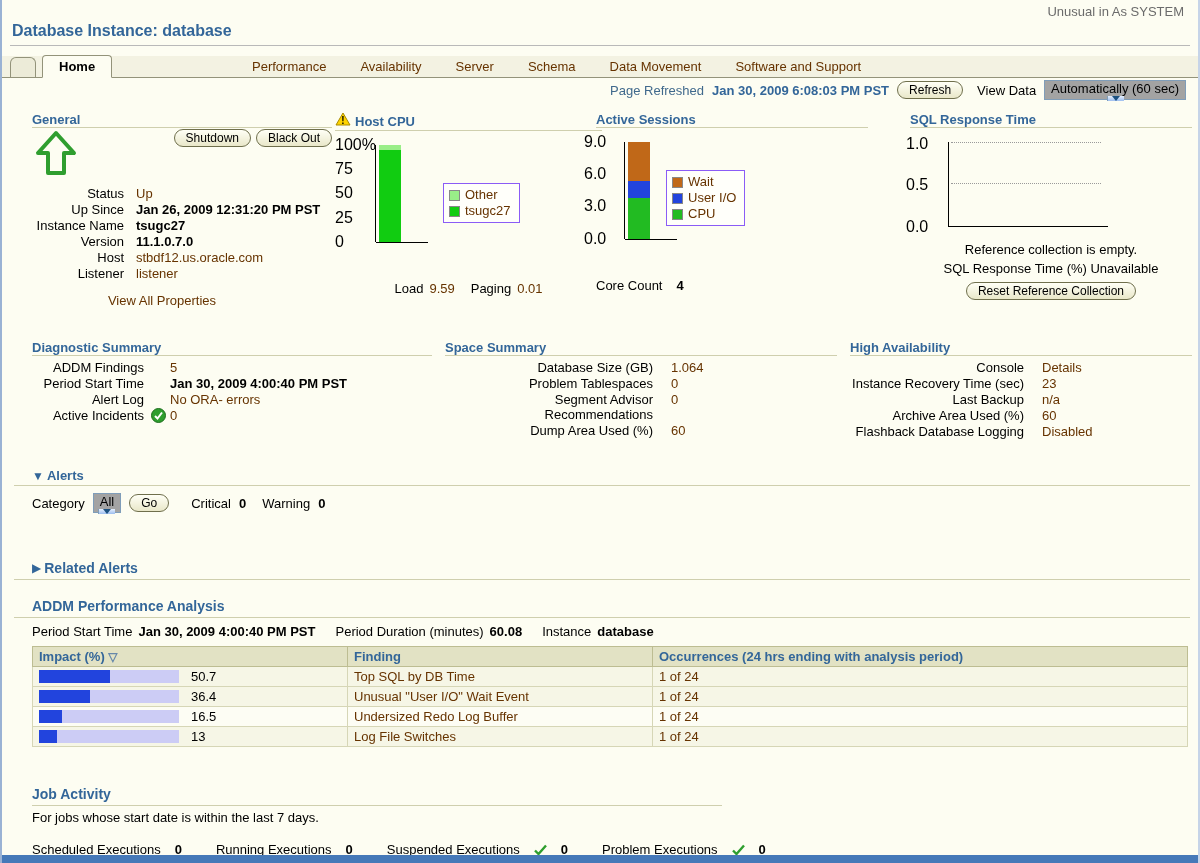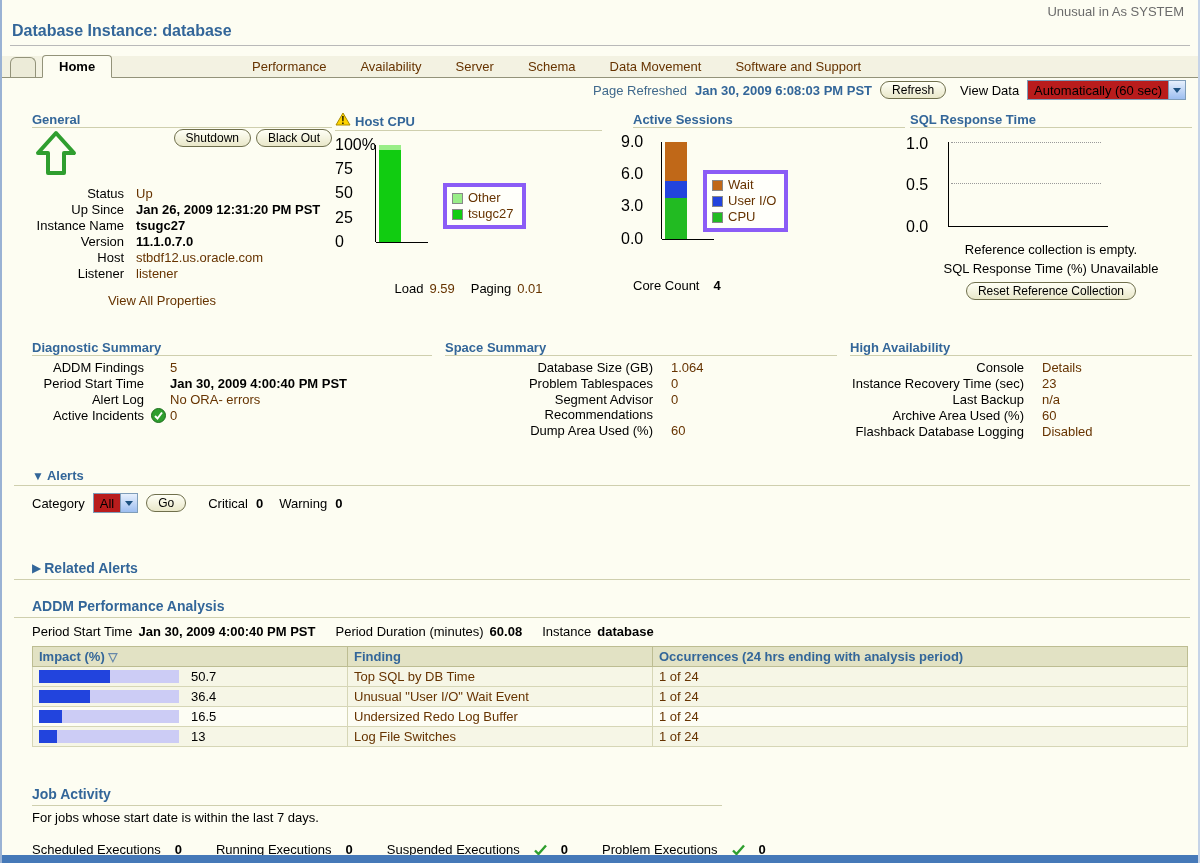--- a/index.html
+++ b/index.html
@@ -33,50 +33,50 @@
 
   
   .refreshrow { position:absolute; top:80px; right:12px; display:flex; align-items:center; gap:8px; }
   .refreshlabel { color:#40698c; }
   .refreshdate { color:#336699; font-weight:bold; }
   .btn {
     display:inline-block; padding:1px 11px; font-size:12px; color:#000;
     background:linear-gradient(#fffff6,#e9e7c9); border:1px solid #6f6f4c; border-radius:9px; cursor:pointer;
     font-family:"Liberation Sans",sans-serif;
   }
-  .selectbox { display:inline-flex; align-items:center; border:1px solid #7f9db9; background:#b91c1c; height:20px; }
+  .selectbox { display:inline-flex; align-items:center; border:1px solid #7f9db9; background:#a3a3a3; height:20px;flex-direction:column; }
   .selectbox .val { padding:0 6px; }
   .selarrow { width:17px; height:18px; margin:0; background:linear-gradient(#e7f0fd,#9dbef0); border-left:1px solid #7f9db9; display:flex; align-items:center; justify-content:center; }
   .selarrow:after { content:""; border-left:4px solid transparent; border-right:4px solid transparent; border-top:5px solid #1c5180; }
 
   
   .row1 { position:absolute; top:112px; left:0; width:1200px; height:225px; }
   .panel { position:absolute; }
   .ptitle { display:flex; align-items:center; gap:4px; }
   .p-general { left:30px; width:300px; }
   .p-hostcpu { left:333px; width:267px; }
-  .p-sessions { left:631px; width:272px; }
+  .p-sessions { left:594px; width:272px; }
   .p-sql { left:908px; width:282px; }
 
   .gen-buttons { position:absolute; right:0; top:17px; display:flex; gap:5px; }
   .gen-arrow { position:absolute; left:3px; top:18px; }
   .fgrid { display:grid; grid-template-columns:92px 12px auto; row-gap:1px; }
   .fgrid .lab { text-align:right; color:#000; }
   .fgrid .val { white-space:nowrap; }
   .gen-grid { margin-top:58px; }
   .viewall { margin-top:12px; text-align:center; width:260px; }
 
   
   .chartwrap { position:relative; margin-top:10px; height:112px; }
   .ytick { position:absolute; font-size:16px; width:34px; transform:translateY(-50%); }
   .plot { position:absolute; top:4px; height:97px; border-left:1px solid #000; }
   .baseline { position:absolute; left:0; bottom:-1px; height:1px; background:#000; }
   .vbar { position:absolute; left:3px; bottom:0; width:22px; height:100%; display:flex; flex-direction:column; }
   .seg { width:100%; }
-  .legend { position:absolute; background:#fffffa; border:4px solid #8b5cf6; padding:3px 8px 3px 5px; }
+  .legend { position:absolute; background:#fffffa; border:1px solid #8b5cf6; padding:3px 8px 3px 5px; }
   .legrow { display:flex; align-items:center; gap:5px; line-height:16px; }
   .swatch { width:11px; height:11px; display:inline-block; border:1px solid #888; }
   .chartfooter { margin-top:6px; display:flex; justify-content:center; gap:6px; align-items:baseline; }
 
   .sqlplot { position:absolute; left:38px; top:4px; width:160px; height:85px; border-left:1px solid #000; border-bottom:1px solid #000; }
   .dotline { position:absolute; left:2px; width:150px; border-top:1px dotted #9a9a9a; }
   .sqlnote { text-align:center; margin-top:4px; }
 
   
   .row2 { position:absolute; top:340px; left:0; width:1200px; height:110px; }

